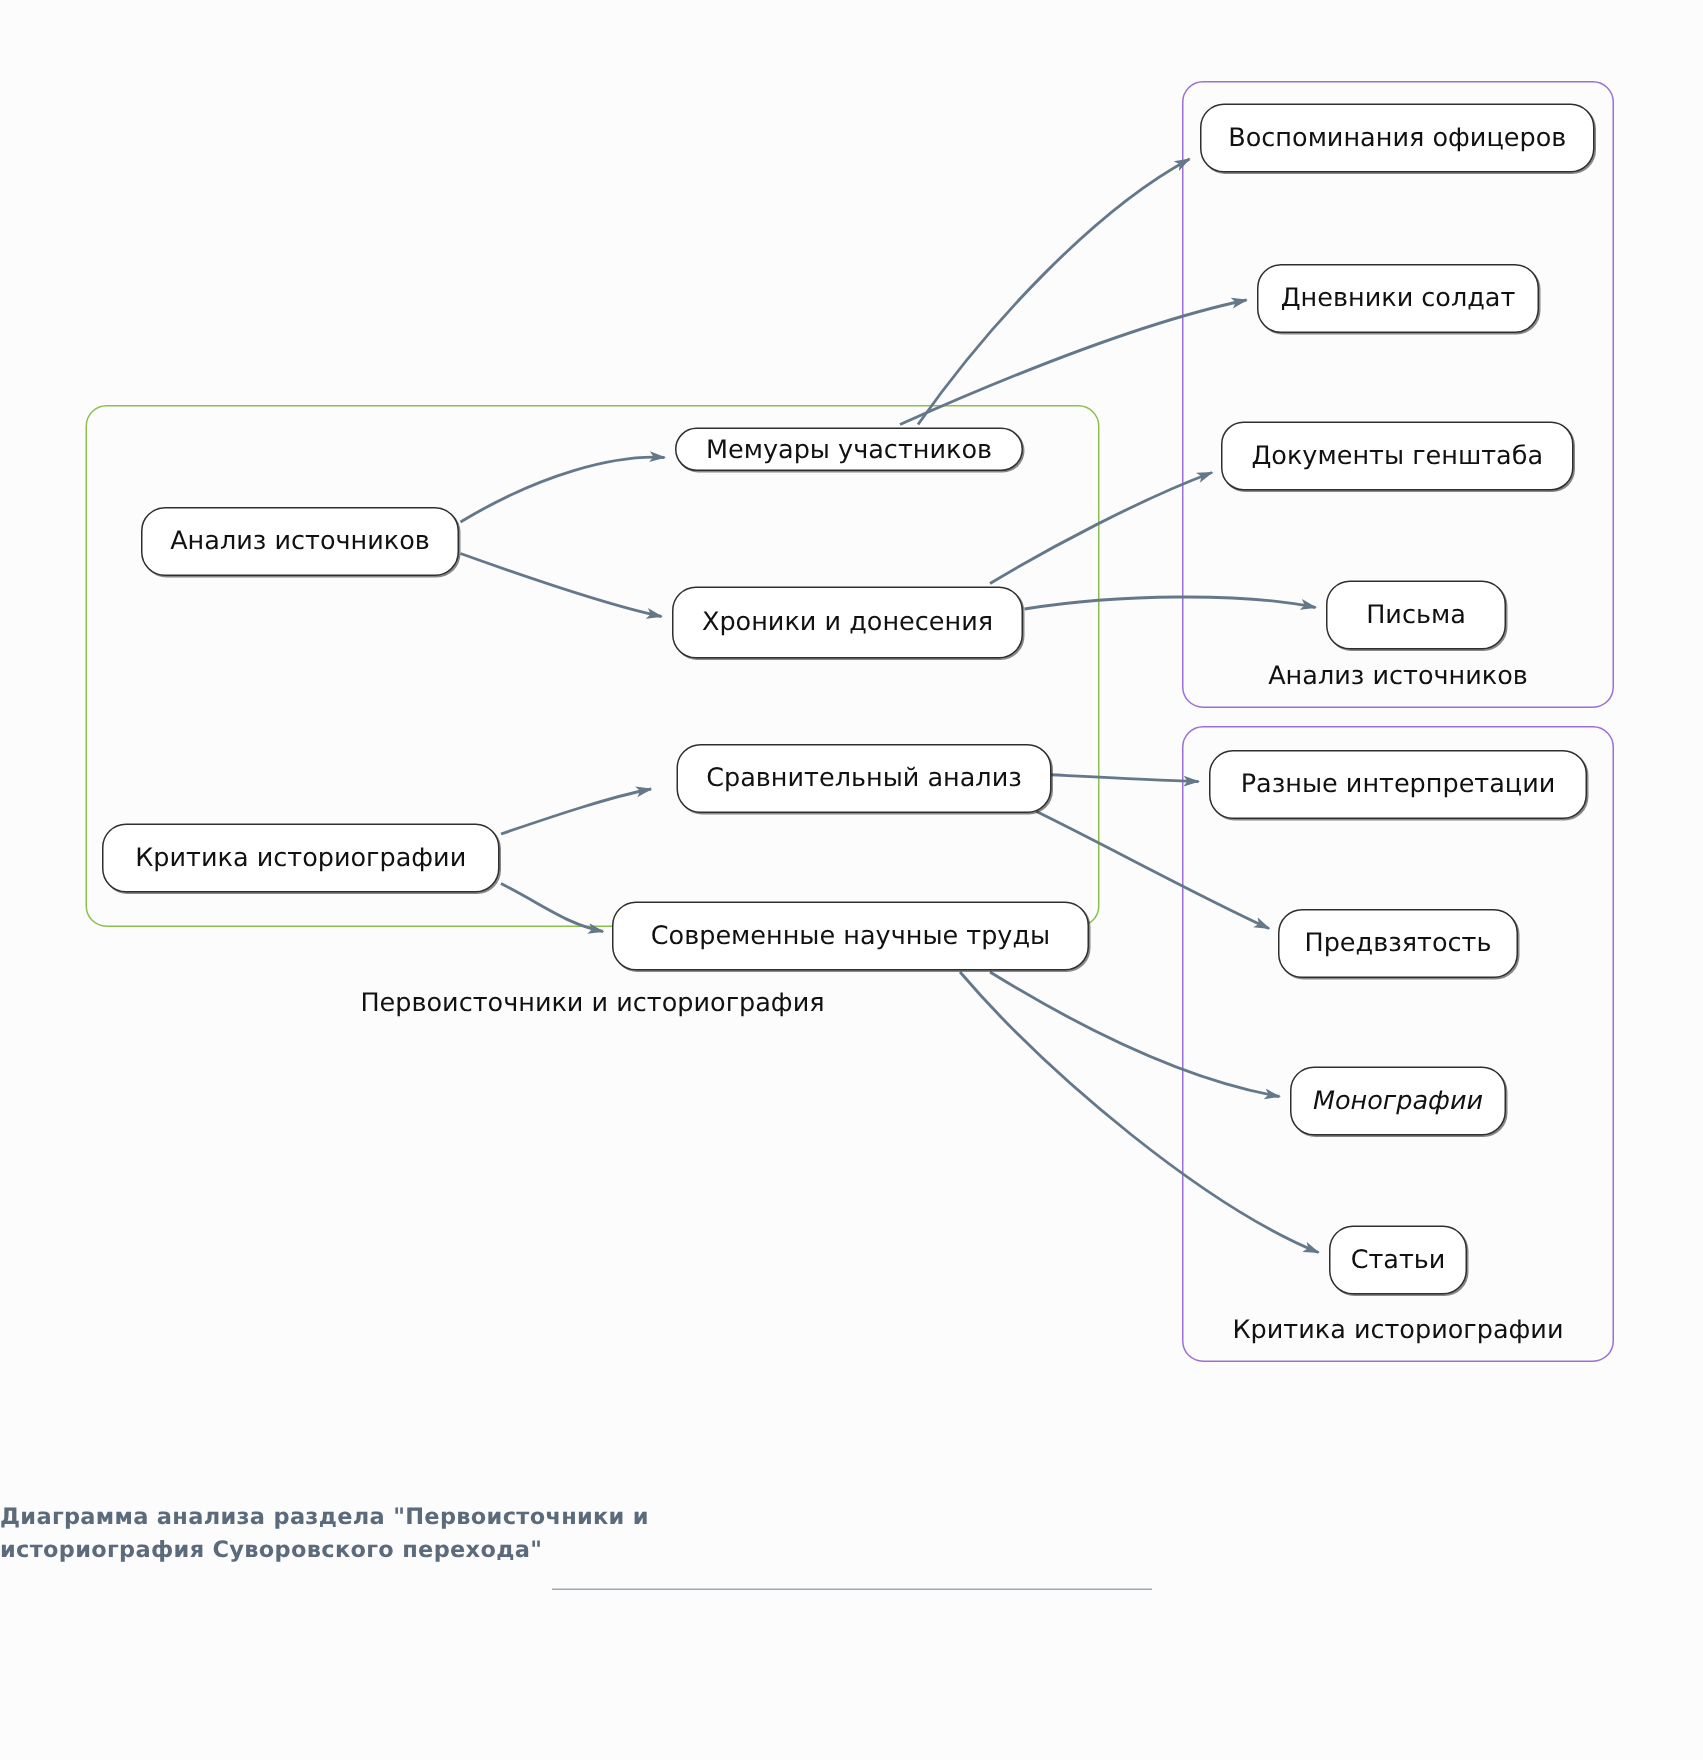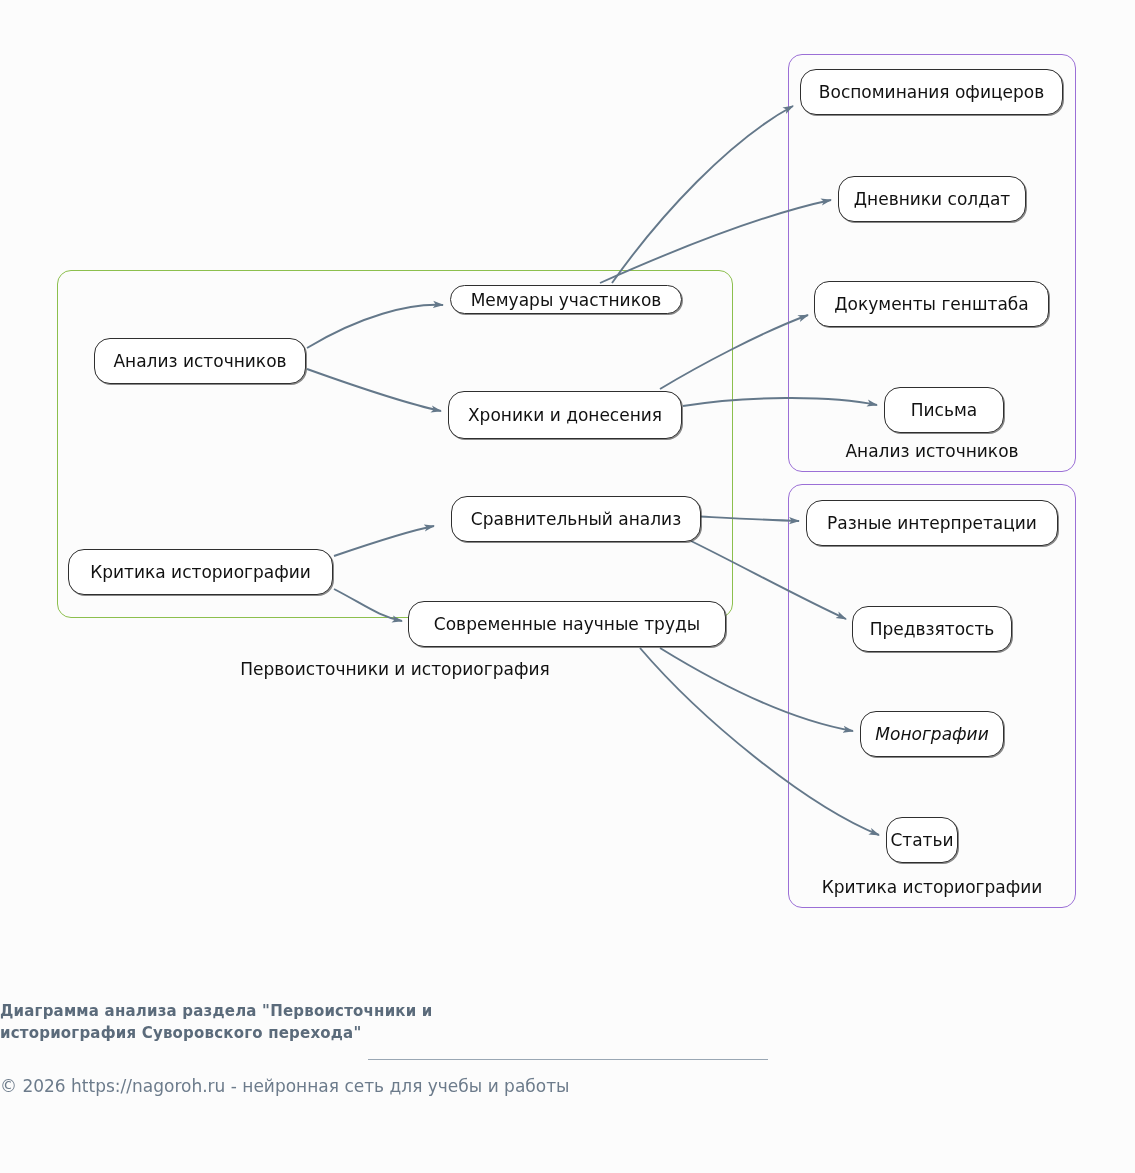--- a/index.html
+++ b/index.html
@@ -133,22 +133,21 @@
   <div class="node" id="nd-3" style="left: 68px; top: 549px; width: 265px; height: 46px; border-color: rgb(47, 47, 47);">Критика историографии</div>
   <div class="node" id="nd-4" style="left: 440px; top: 496px; width: 250px; height: 46px; border-color: rgb(47, 47, 47); margin-left: 11px;">Сравнительный анализ</div>
   <div class="node" id="nd-5" style="left: 408px; top: 601px; width: 318px; height: 46px; border-color: rgb(47, 47, 47);">Современные научные труды</div>
   <div class="node" id="nd-6" style="left: 800px; top: 69px; width: 263px; height: 46px; border-color: rgb(47, 47, 47);">Воспоминания офицеров</div>
   <div class="node" id="nd-7" style="left: 838px; top: 176px; width: 188px; height: 46px; border-color: rgb(47, 47, 47);">Дневники солдат</div>
   <div class="node" id="nd-8" style="left: 814px; top: 281px; width: 235px; height: 46px; border-color: rgb(47, 47, 47); border-radius: 15px;">Документы генштаба</div>
   <div class="node" id="nd-9" style="left: 884px; top: 387px; width: 120px; height: 46px; border-color: rgb(47, 47, 47);">Письма</div>
   <div class="node" id="nd-10" style="left: 806px; top: 500px; width: 252px; height: 46px; border-color: rgb(47, 47, 47);">Разные интерпретации</div>
   <div class="node" id="nd-11" style="left: 852px; top: 606px; width: 160px; height: 46px; border-color: rgb(47, 47, 47);">Предвзятость</div>
   <div class="node" id="nd-12" style="left: 860px; top: 711px; width: 144px; height: 46px; border-color: rgb(47, 47, 47); font-style: italic;">Монографии</div>
-  <div class="node" id="nd-13" style="left: 886px; top: 817px; width: 72px; height: 46px; border-color: rgb(47, 47, 47);">Статьи</div>
+  <div class="node" id="nd-13" style="left: 886px; top: 817px; width: 92px; height: 46px; border-color: rgb(47, 47, 47);">Статьи</div>
 
   <div class="footer footer-title" style="color: rgb(91, 107, 123);">
     <div>Диаграмма анализа раздела "Первоисточники и</div>
     <div>историография Суворовского перехода"</div>
   </div>
   <div class="footer-rule"></div>
-  <div class="footer footer-copy" style="color: rgb(108, 123, 139);">© 2026 https://nagoroh.ru - нейронная сеть для учебы и работы</div>
 
 </div>
 
 </body></html>

